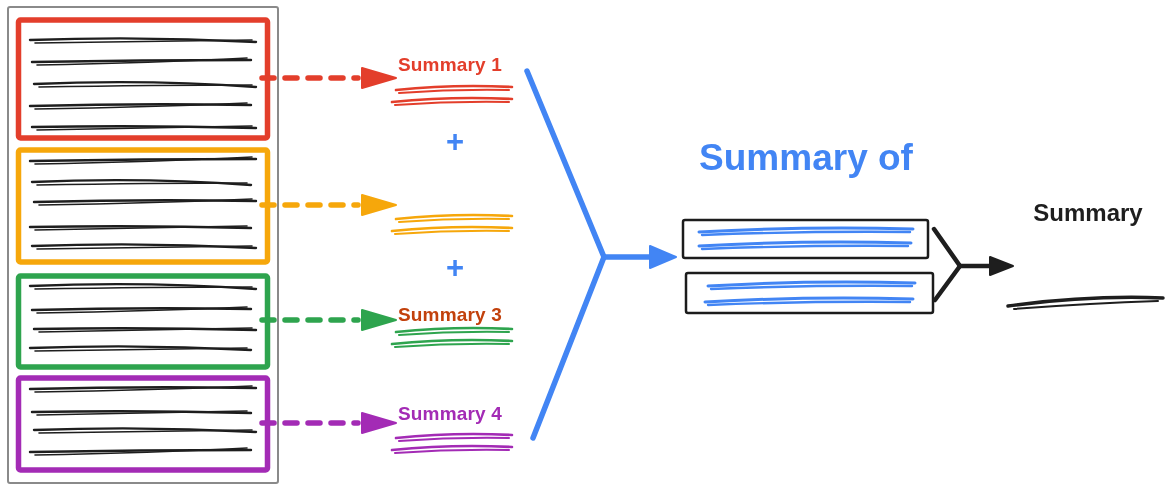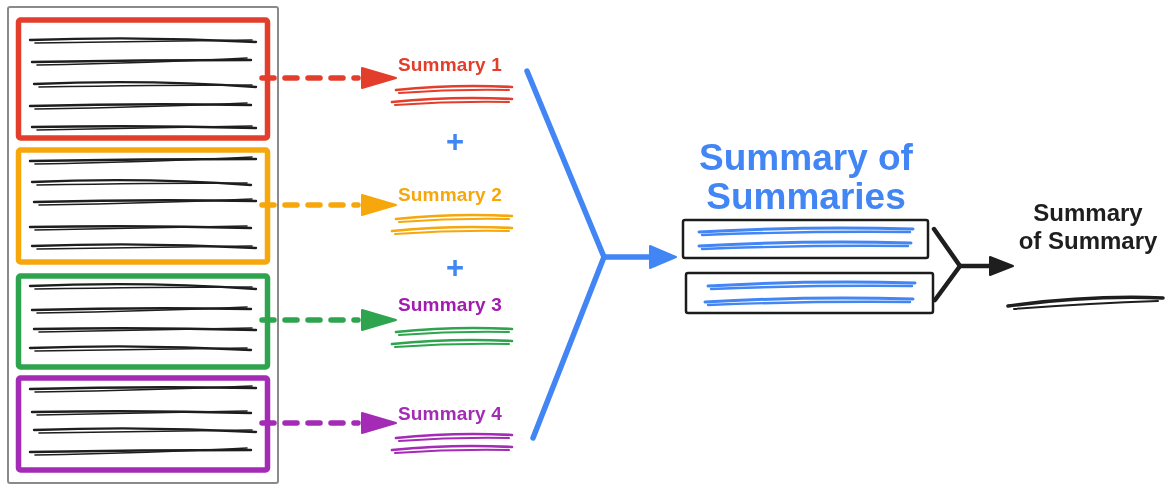--- a/index.html
+++ b/index.html
@@ -137,27 +137,24 @@
         <polygon points="990,257 990,275 1013,266" fill="#1E1E1E" stroke="#1E1E1E" stroke-linejoin="round" stroke-width="2"></polygon>
       </g>
       <g>
         <path d="M 1008 306 Q 1090 295 1163 298" stroke="#1E1E1E" stroke-width="3.5" fill="none" stroke-linecap="round"></path>
         <path d="M 1014 309 Q 1092 303 1158 301" stroke="#1E1E1E" stroke-width="2" fill="none" stroke-linecap="round"></path>
       </g>
     </svg>
 
   <div class="txt sum-label" id="lbl0" style="left: 365px; top: 54px; color: rgb(227, 62, 43);">Summary 1</div>
   <div class="txt plus" id="plus1" style="left: 433px; top: 125px; color: rgb(66, 133, 244);">+</div>
-  <div class="txt sum-label" id="lbl1" style="left: 365px; top: 184px; color: rgb(246, 167, 11);">Summary 2</div>
   <div class="txt plus" id="plus2" style="left: 433px; top: 251px; color: rgb(66, 133, 244);">+</div>
-  <div class="txt sum-label" id="lbl2" style="left: 365px; top: 294px; color: #a21caf;">Summary 3</div>
+  <div class="txt sum-label" id="lbl2" style="left: 365px; top: 304px; color: #c2410c;">Summary 3</div>
   <div class="txt sum-label" id="lbl3" style="left: 365px; top: 403px; color: rgb(163, 43, 181); text-align: center;">Summary 4</div>
 
   <div class="txt title" id="title" style="color: rgb(66, 133, 244);">
     <div>Summary of</div>
-    <div>Summaries</div>
   </div>
 
   <div class="txt final" id="final" style="color: rgb(30, 30, 30);">
     <div>Summary</div>
-    <div>of Summary</div>
   </div>
 </div>
 
 </body></html>

